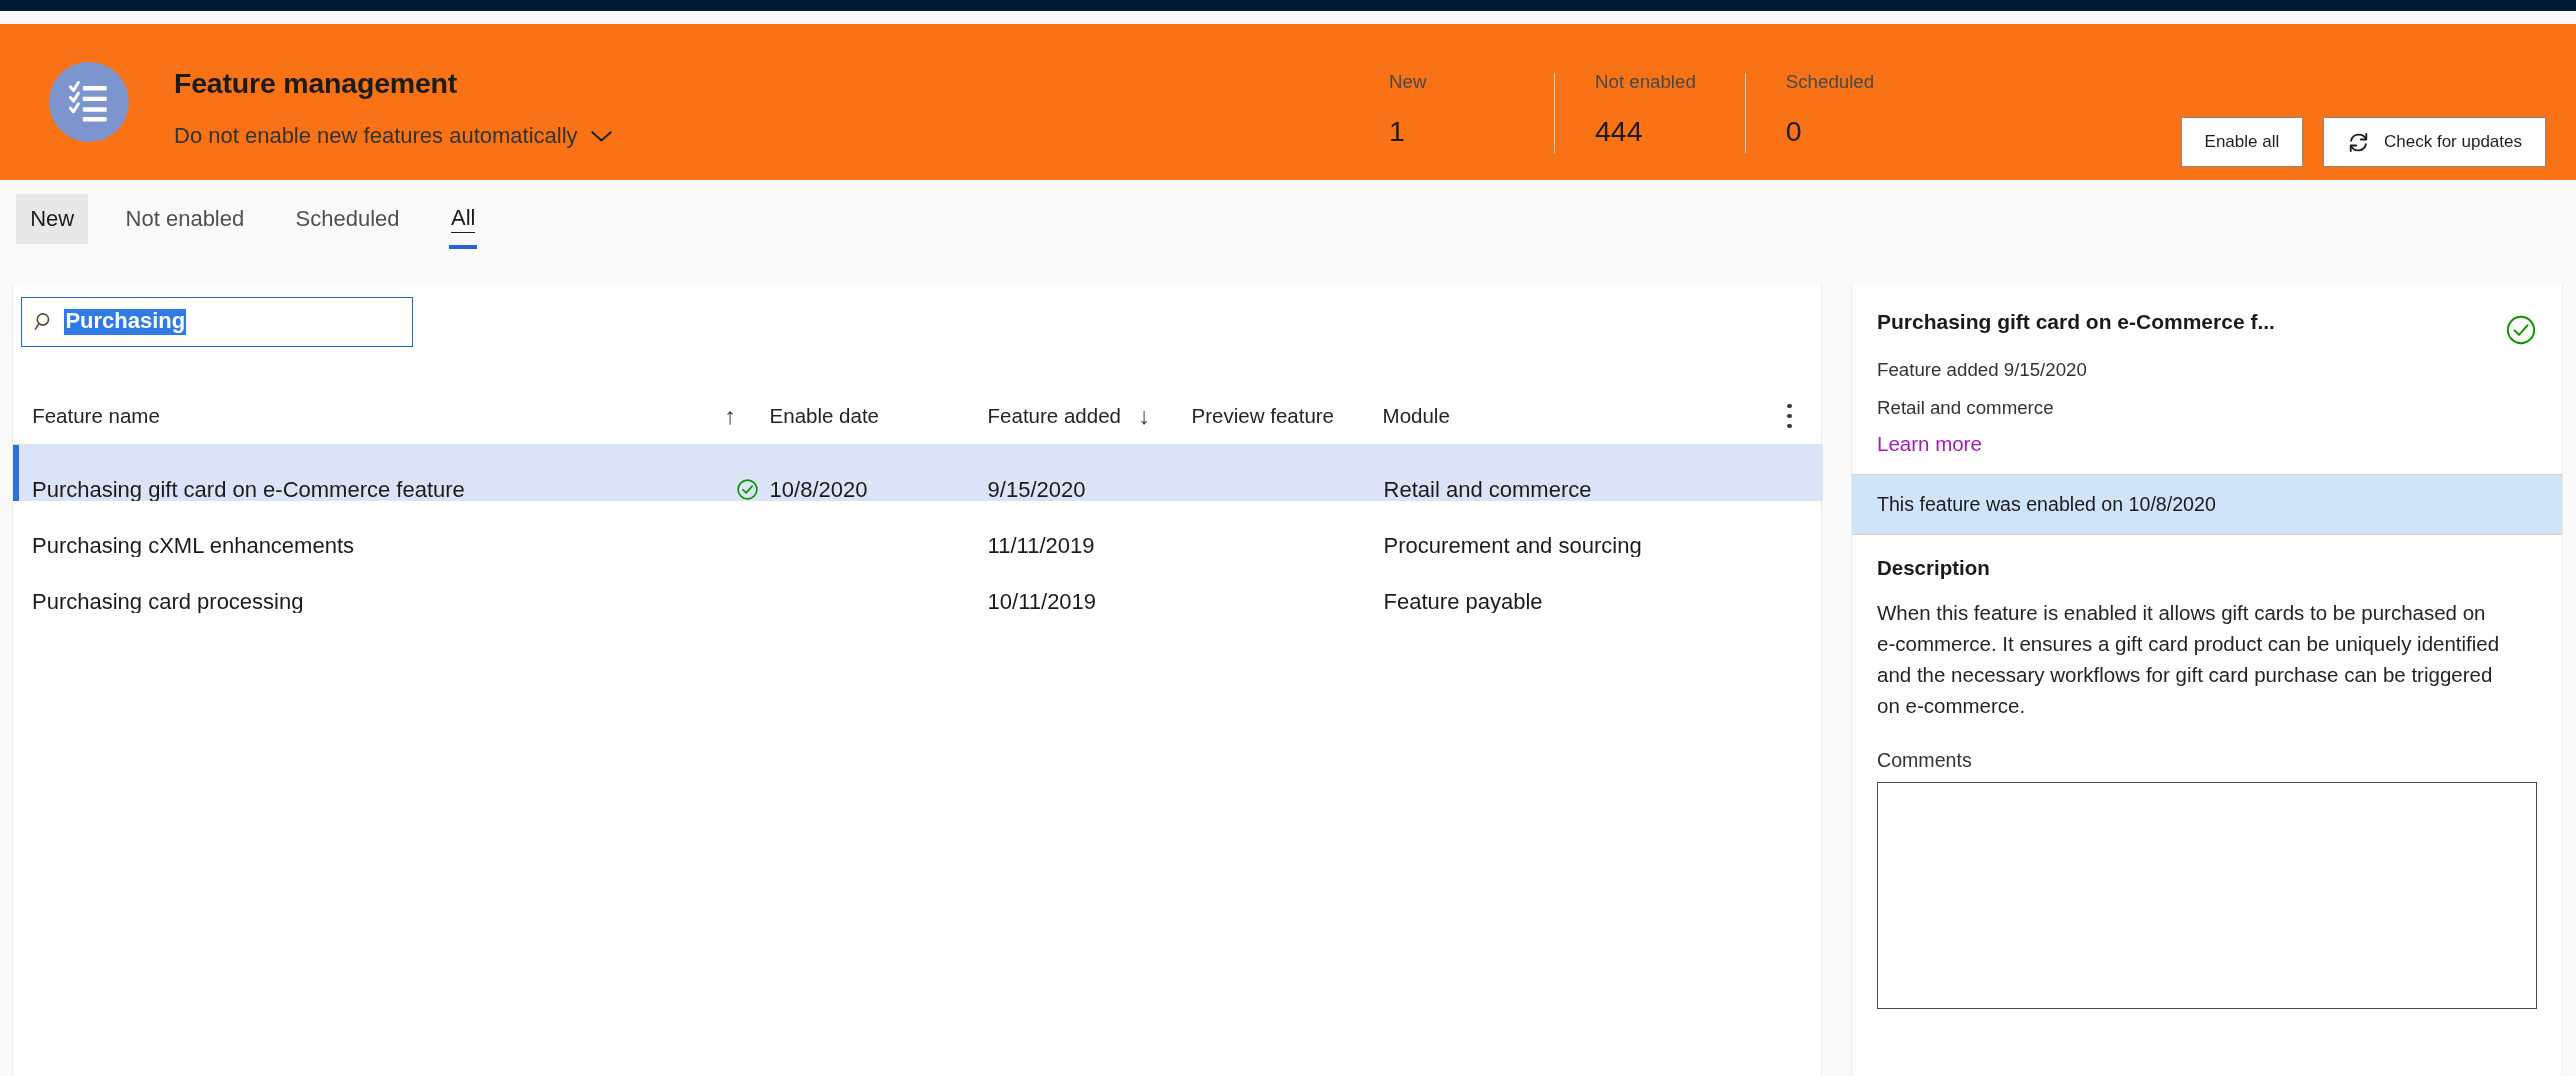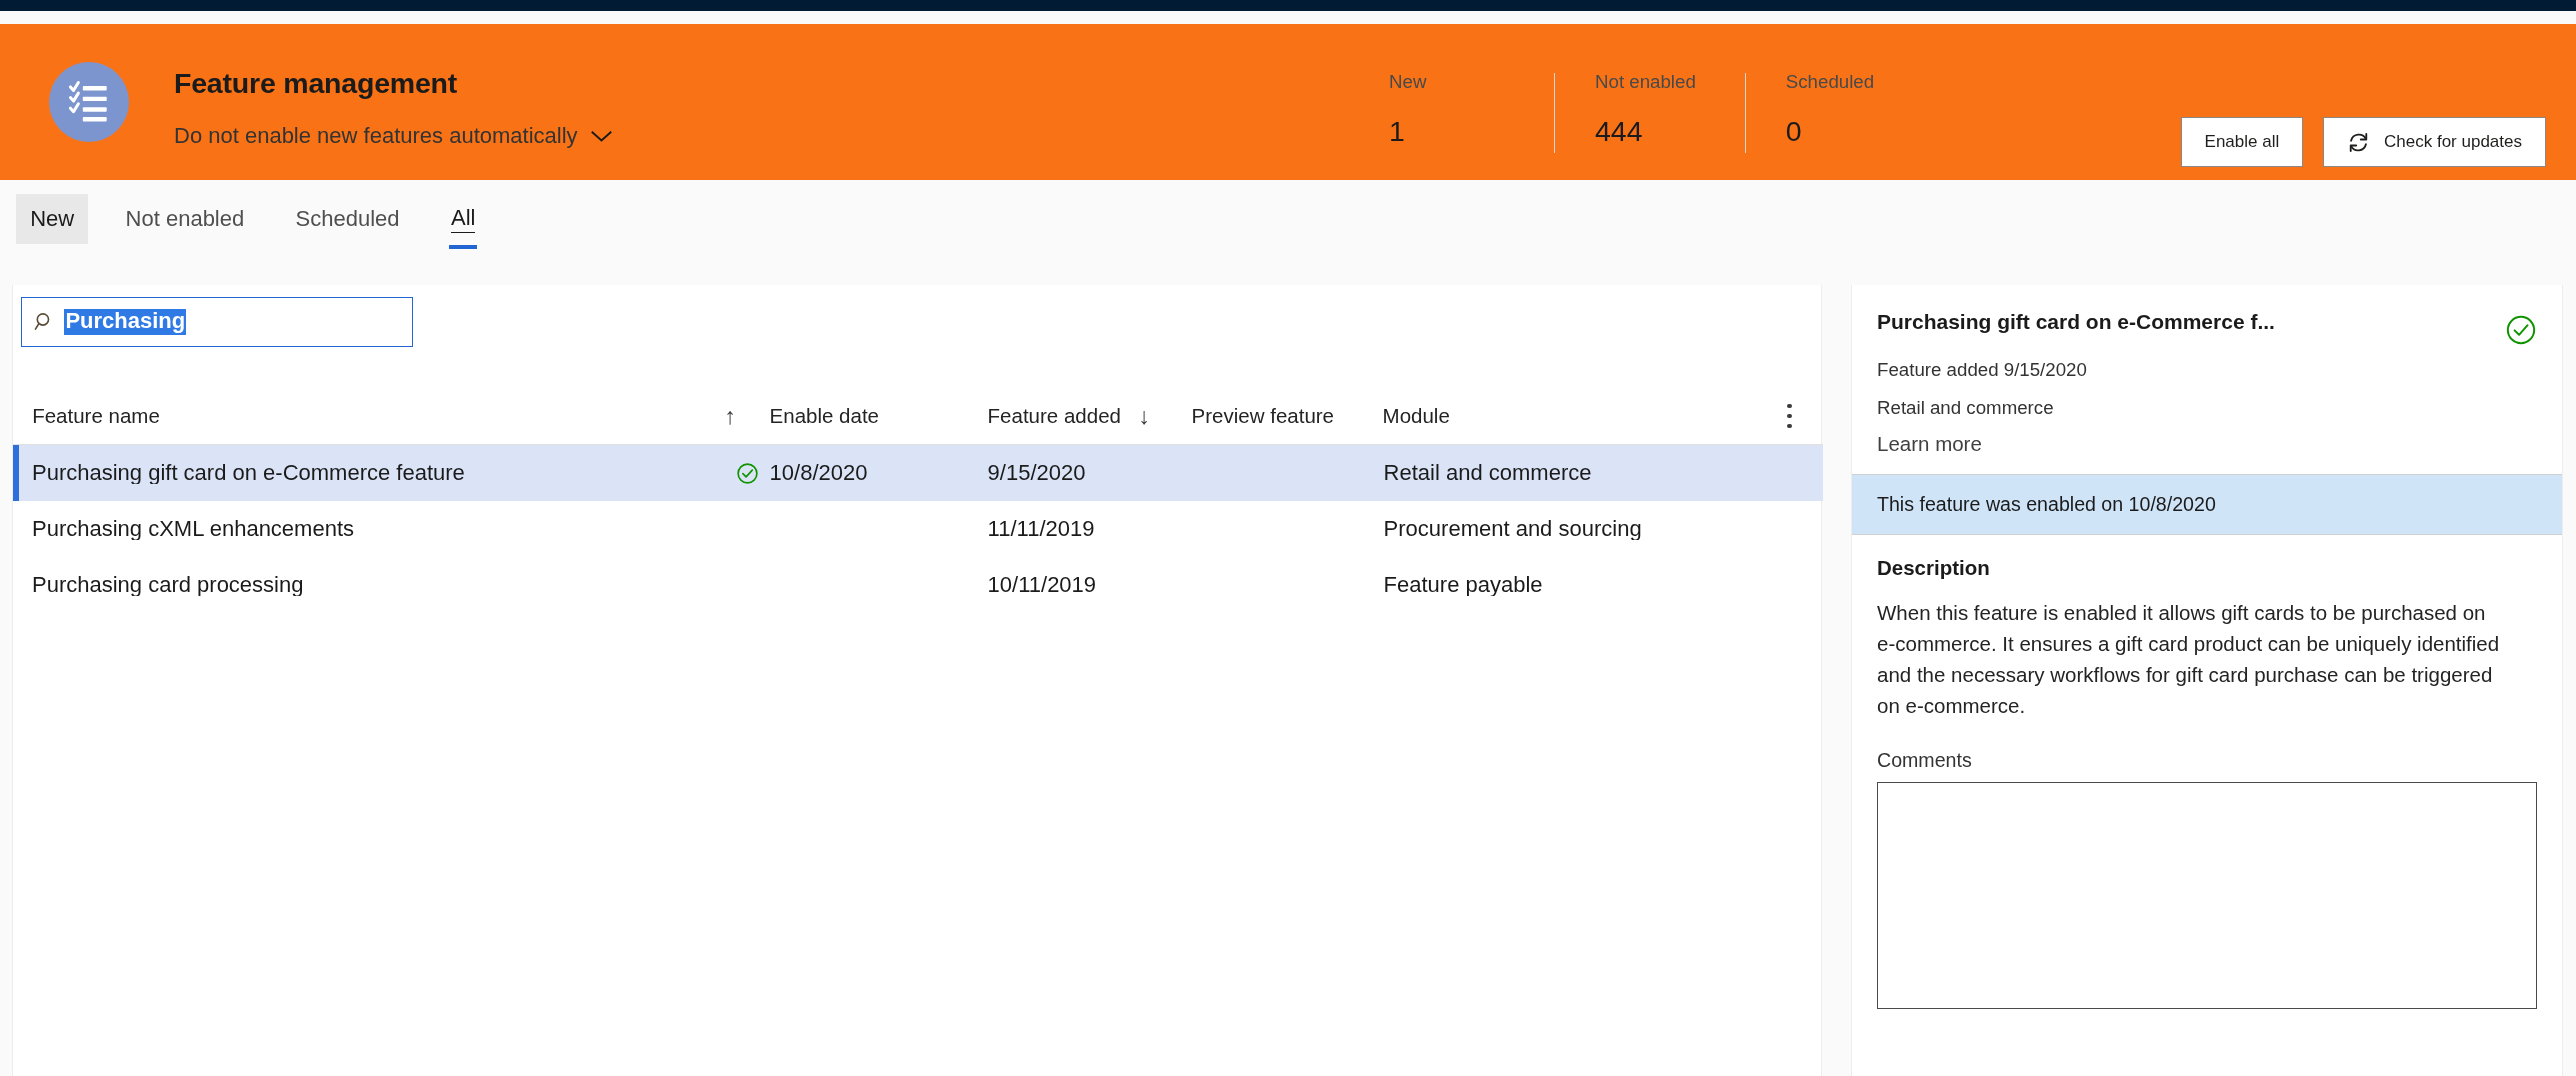--- a/index.html
+++ b/index.html
@@ -138,21 +138,21 @@
   .sort-arrow { font-size: 23px; color: #3b3b3b; line-height: 1; }
   .th-menu {
     position: absolute; right: 19.6px; top: 0; bottom: 0;
     display: flex; align-items: center; justify-content: center;
     width: 27px; cursor: pointer;
   }
   .kebab { display: flex; flex-direction: column; gap: 5.3px; align-items: center; }
   .kebab i { width: 4.5px; height: 4.5px; background: #3b3b3b; border-radius: 50%; display: block; }
 
   .trow {
-    display: flex; align-items: center; height: 56px;
+    display: flex; align-items: flex-end; height: 56px;
     position: relative; cursor: pointer;
     border-left: 6.2px solid transparent;
   }
   .trow.selected { background: #dbe4f7; border-left-color: #2e6fdb; }
   .td {
     font-size: 22px; color: #1b1b1b; line-height: 1;
     display: flex; align-items: center; white-space: nowrap; overflow: hidden;
   }
   .td-name  { width: 706px; padding-left: 13.4px; }
   .td-flag  { width: 45px; justify-content: center; }
@@ -173,21 +173,21 @@
   }
   .dp-head { position: relative; padding: 25px 25px 19.6px 25px; }
   .dp-title-row { display: flex; align-items: flex-start; justify-content: space-between; gap: 14.2px; }
   .dp-title {
     font-size: 21px; font-weight: bold; color: #1b1b1b; line-height: 1.1;
     white-space: nowrap; overflow: hidden; text-overflow: ellipsis; max-width: 587px;
   }
   .dp-check { flex: 0 0 auto; margin-top: 3.6px; }
   .dp-meta { font-size: 18.7px; color: #333333; line-height: 1.45; margin-top: 10.7px; }
   .dp-link {
-    font-size: 20.5px; color: #404040; margin-top: 12.5px; cursor: pointer;
+    font-size: 20.5px; color: #a21caf; margin-top: 12.5px; cursor: pointer;
     display: inline-block; line-height: 1;
   }
 
   .dp-banner {
     background: #cfe4f7;
     border-top: 0.9px solid #d0d0d0; border-bottom: 0.9px solid #d0d0d0;
     padding: 18px 25px;
     font-size: 19.6px; color: #1b1b1b; line-height: 1.2;
   }
   .dp-body { padding: 23px 25px 0 25px; }

